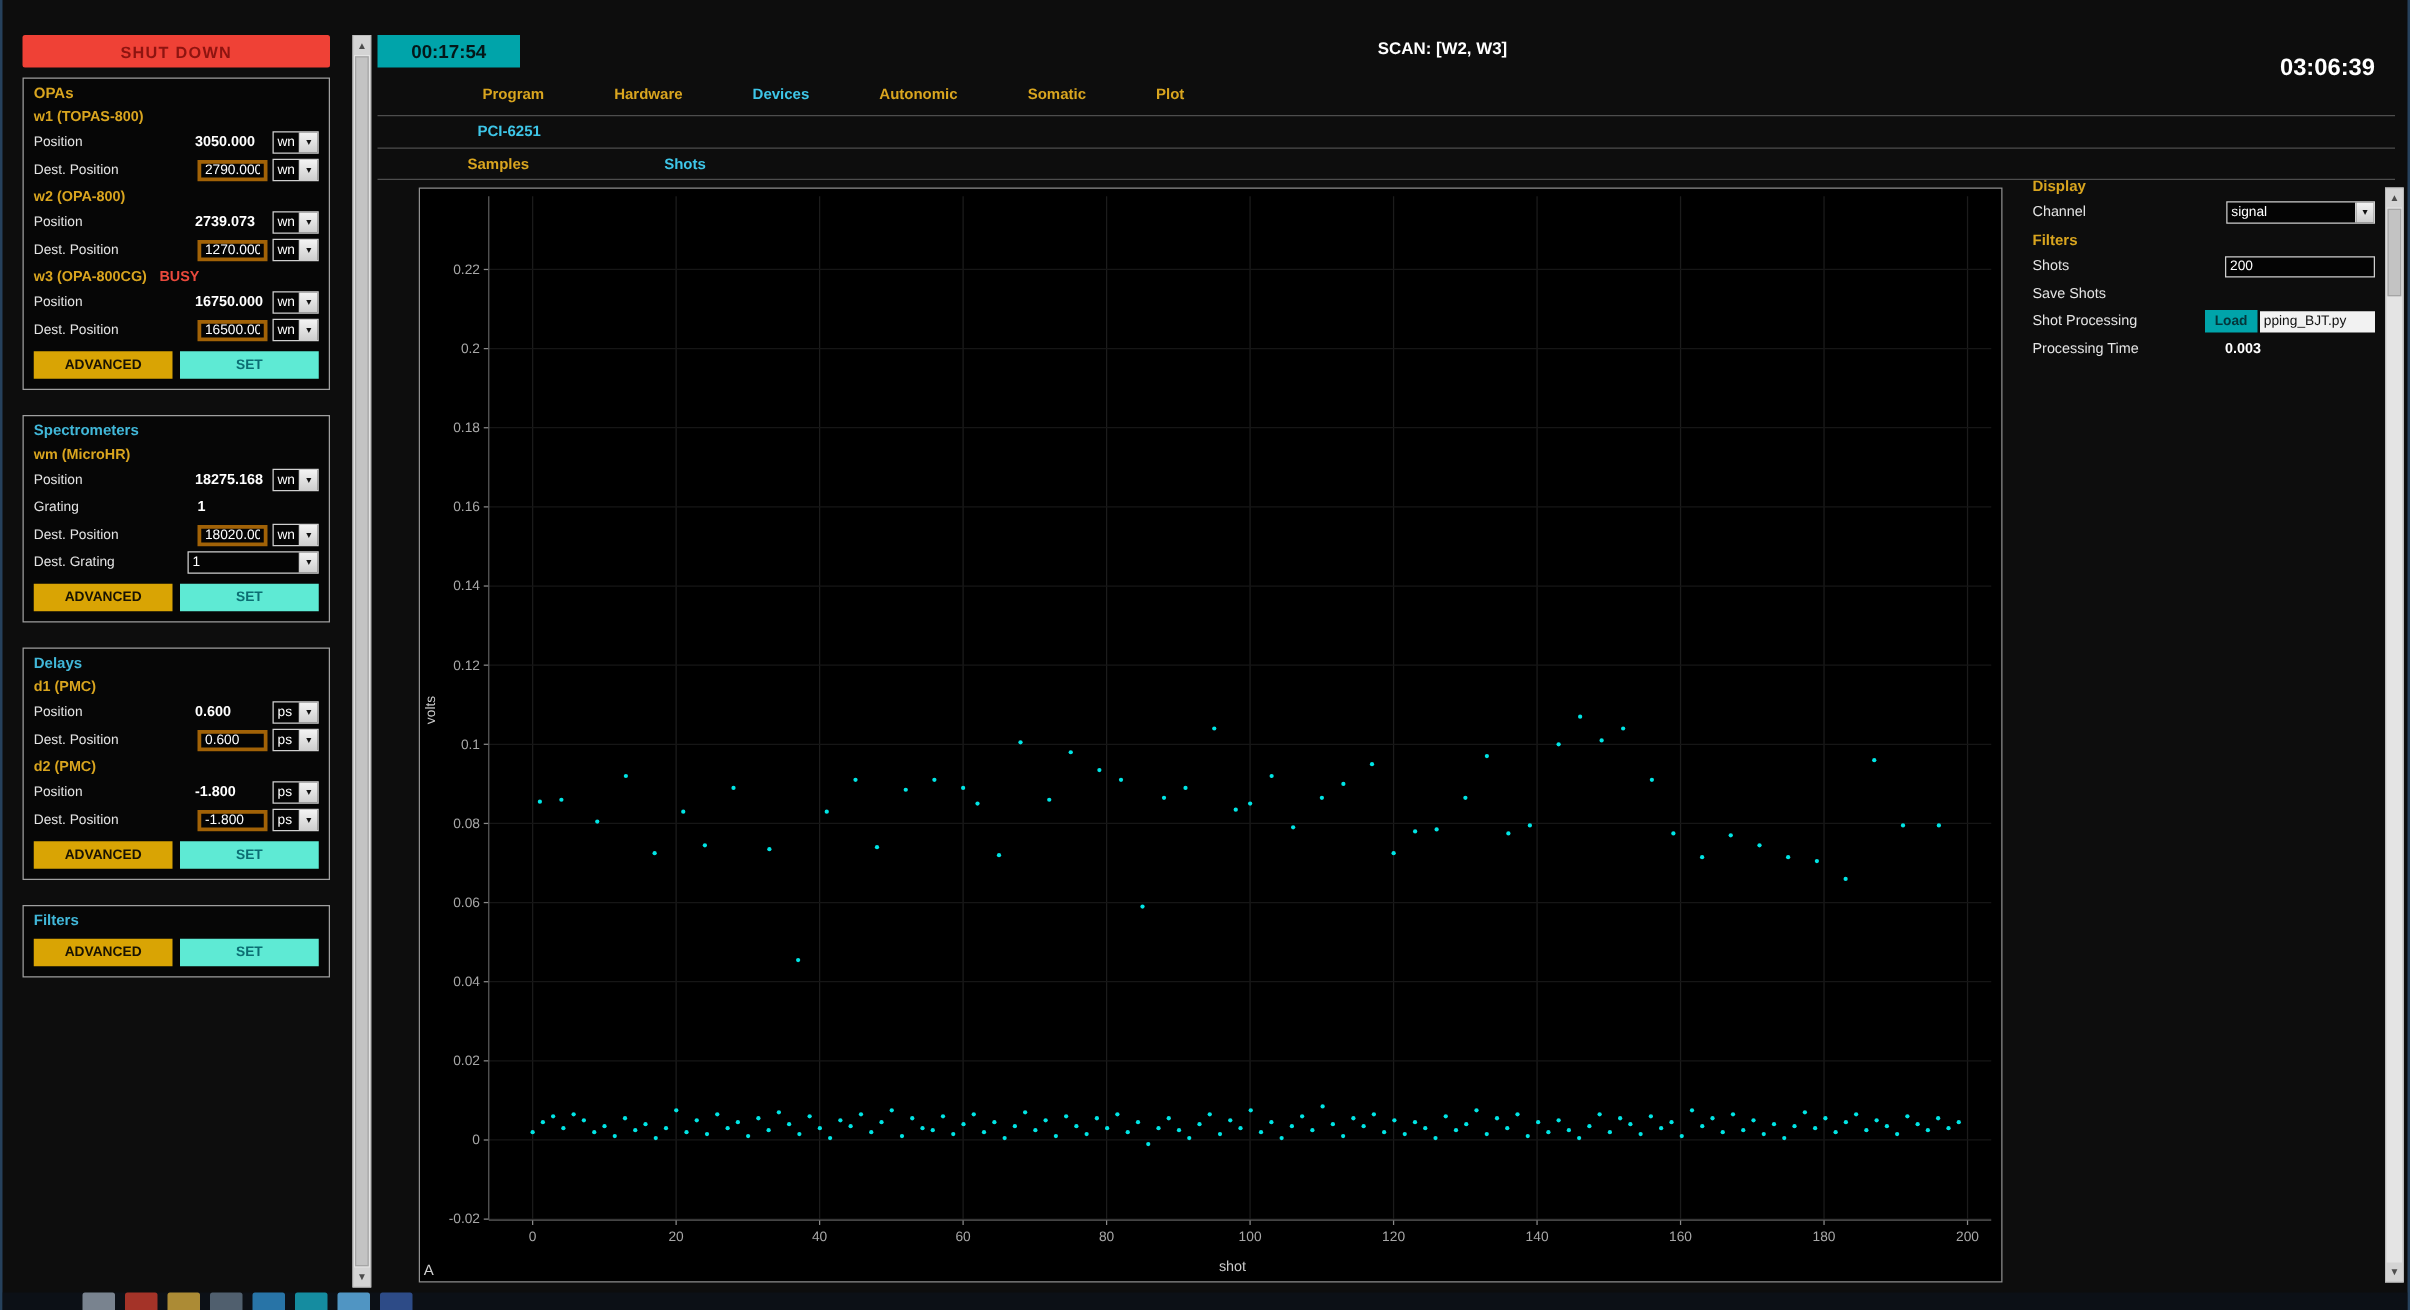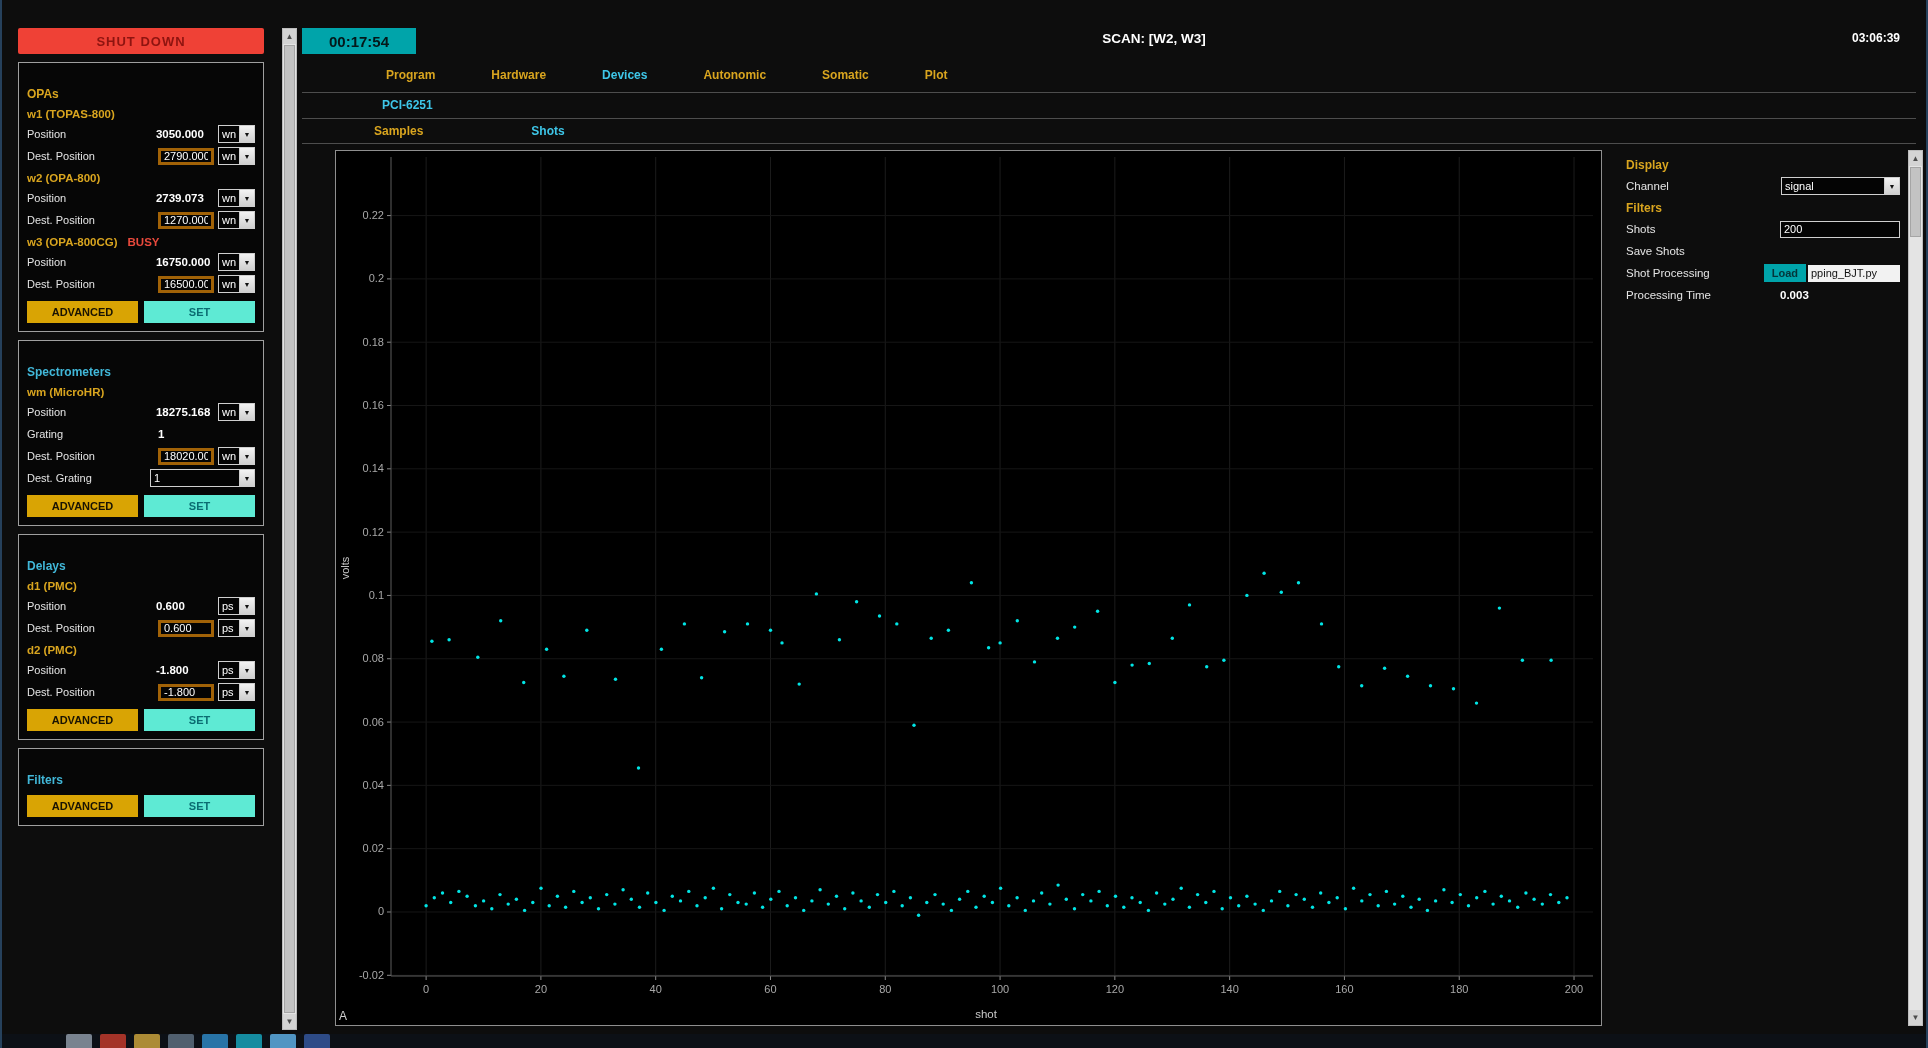--- a/index.html
+++ b/index.html
@@ -21,24 +21,24 @@
     background:linear-gradient(#f4f7fa,#ccd6e2 45%,#b4c2d2);
     display:flex;align-items:center;justify-content:center;font-size:9px;color:#222c38;cursor:default;}
   
   .shutdown-btn{position:absolute;left:16px;top:28px;width:246px;height:26px;border:none;
     background:#ef4136;color:#8e1410;font-weight:bold;font-size:13px;letter-spacing:1px;
     font-family:"Liberation Sans",sans-serif;border-radius:2px;}
   .timer{position:absolute;left:300px;top:28px;width:114px;height:26px;background:#00a4aa;
     color:#04181a;font-weight:bold;font-size:15px;display:flex;align-items:center;justify-content:center;}
   .scan-label{position:absolute;left:420px;right:40px;top:31px;text-align:center;
     color:#ffffff;font-weight:bold;font-size:13.5px;}
-  .clock{position:absolute;right:26px;top:31px;color:#ffffff;font-weight:bold;font-size:12px;}
+  .clock{position:absolute;right:26px;top:44px;color:#ffffff;font-weight:bold;font-size:19px;}
   
   .sidebar{position:absolute;left:16px;top:62px;width:246px;}
-  .panel{border:1px solid #9f9f9f;background:#060606;padding:22px 8px 8px;margin-bottom:8px;}
+  .panel{border:1px solid #9f9f9f;background:#060606;padding:2px 8px 8px;margin-bottom:20px;}
   .panel-header{font-size:12px;font-weight:bold;height:18px;display:flex;align-items:center;}
   .hdr-gold{color:#d9a51f;} .hdr-cyan{color:#41b7d8;}
   .hw-name{color:#d9a51f;font-weight:bold;font-size:11.5px;height:18px;display:flex;align-items:center;gap:10px;margin-top:2px;}
   .busy{color:#e8493c;font-weight:bold;}
   .row{display:flex;align-items:center;height:22px;font-size:11px;color:#e4e4e4;}
   .row .lbl{flex:1;}
   .val{width:58px;font-weight:bold;color:#fff;font-size:11.5px;white-space:nowrap;overflow:hidden;}
   .tinput{width:56px;height:17px;background:#040404;border:3px solid #a16207;color:#fff;
     font-size:11px;padding:0 3px;font-family:"Liberation Sans",sans-serif;}
   .combo{display:flex;align-items:stretch;height:18px;border:1px solid #cfcfcf;background:#040404;margin-left:4px;}
@@ -64,21 +64,21 @@
   .tab{font-size:12px;font-weight:bold;color:#d9a51f;cursor:default;}
   .tab.active{color:#3ec6e8;}
   
   .plot-box{position:absolute;left:333px;top:150px;width:1267px;height:876px;background:#000;border:1px solid #8f8f8f;}
   .plot-box svg{position:absolute;left:0;top:0;}
   .ylabel-wrap{position:absolute;left:0;top:0;bottom:40px;width:18px;display:flex;align-items:center;justify-content:center;}
   .ylabel-wrap span{transform:rotate(-90deg);white-space:nowrap;color:#c9c9c9;font-size:11px;}
   .xlabel{position:absolute;left:55px;right:20px;bottom:5px;text-align:center;color:#c9c9c9;font-size:11.5px;}
   .autorange{position:absolute;left:3px;bottom:2px;color:#cfcfcf;font-size:12px;}
   
-  .rpanel{position:absolute;left:1624px;top:154px;width:274px;font-size:11.5px;color:#e4e4e4;}
+  .rpanel{position:absolute;left:1624px;top:138px;width:274px;font-size:11.5px;color:#e4e4e4;}
   .rp-header{font-weight:bold;color:#d9a51f;font-size:12px;height:21px;display:flex;align-items:center;}
   .rp-row{display:flex;align-items:center;height:22px;}
   .rp-row .lbl{flex:1;}
   .shots-input{width:120px;height:17px;background:#040404;border:1px solid #cfcfcf;color:#fff;
     font-size:11px;padding:0 3px;font-family:"Liberation Sans",sans-serif;}
   .load-btn{height:18px;border:none;background:#00a4aa;color:#04353a;font-weight:bold;font-size:11px;
     padding:0 8px;font-family:"Liberation Sans",sans-serif;}
   .file-box{width:92px;height:17px;background:#f2f2f2;color:#111;font-size:11px;
     display:flex;align-items:center;padding:0 3px;margin-left:2px;overflow:hidden;white-space:nowrap;}
   .rp-val{font-weight:bold;color:#fff;width:120px;}

